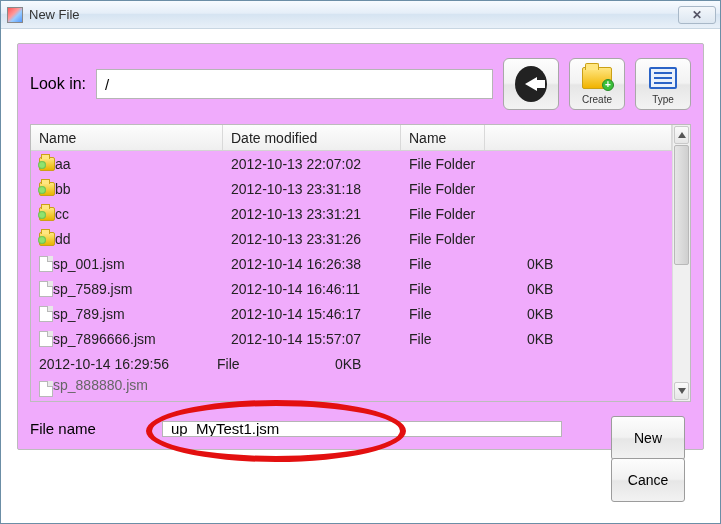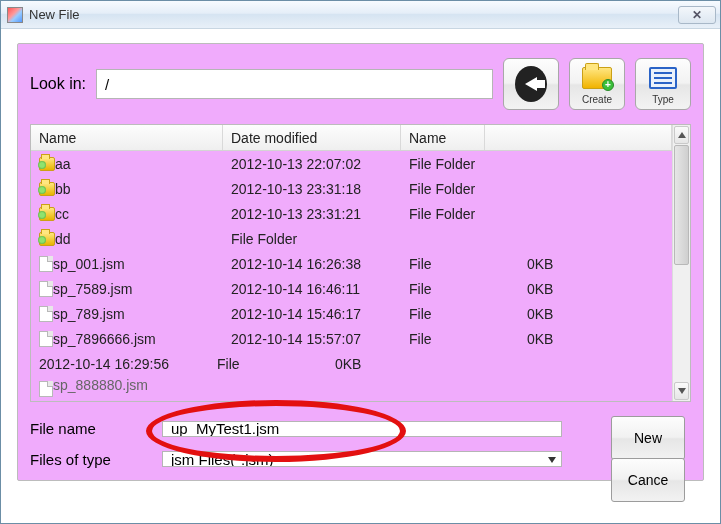--- a/index.html
+++ b/index.html
@@ -285,20 +285,21 @@
               </div>
               <div class="cell c-date">2012-10-13 23:31:21</div>
               <div class="cell c-type">File Folder</div>
               <div class="cell c-size"></div>
             </div>
             <div class="row">
               <div class="cell c-name">
                 <span class="fico folder"></span>
                 <span class="txt">dd</span>
               </div>
+              <div class="cell c-date">2012-10-13 23:31:26</div>
               <div class="cell c-type">File Folder</div>
               <div class="cell c-size"></div>
             </div>
             <div class="row">
               <div class="cell c-name">
                 <span class="fico file"></span>
                 <span class="txt">sp_001.jsm</span>
               </div>
               <div class="cell c-date">2012-10-14 16:26:38</div>
               <div class="cell c-type">File</div>
@@ -358,29 +359,20 @@
             <div class="tri down"></div>
           </div>
       </div>
     </div>
 
     <div class="bottom">
       <div class="field-row">
         <div class="field-label">File name</div>
         <input class="field-input" value="up_MyTest1.jsm" style="">
       </div>
-      <div class="field-row">
-        <div class="field-label">Files of type</div>
-        <div class="combo">
-          <input class="field-input" value="jsm Files(*.jsm)" style="">
-          <div class="arrowbtn">
-            <div class="tri down" style="border-top-color:#333;"></div>
-          </div>
-        </div>
-      </div>
       <div class="action-btn btn-new">New</div>
       <div class="action-btn btn-cancel">Cance</div>
     </div>
 
   </div>
 </div>
 
 <div class="annot"></div>
 
 </body></html>

